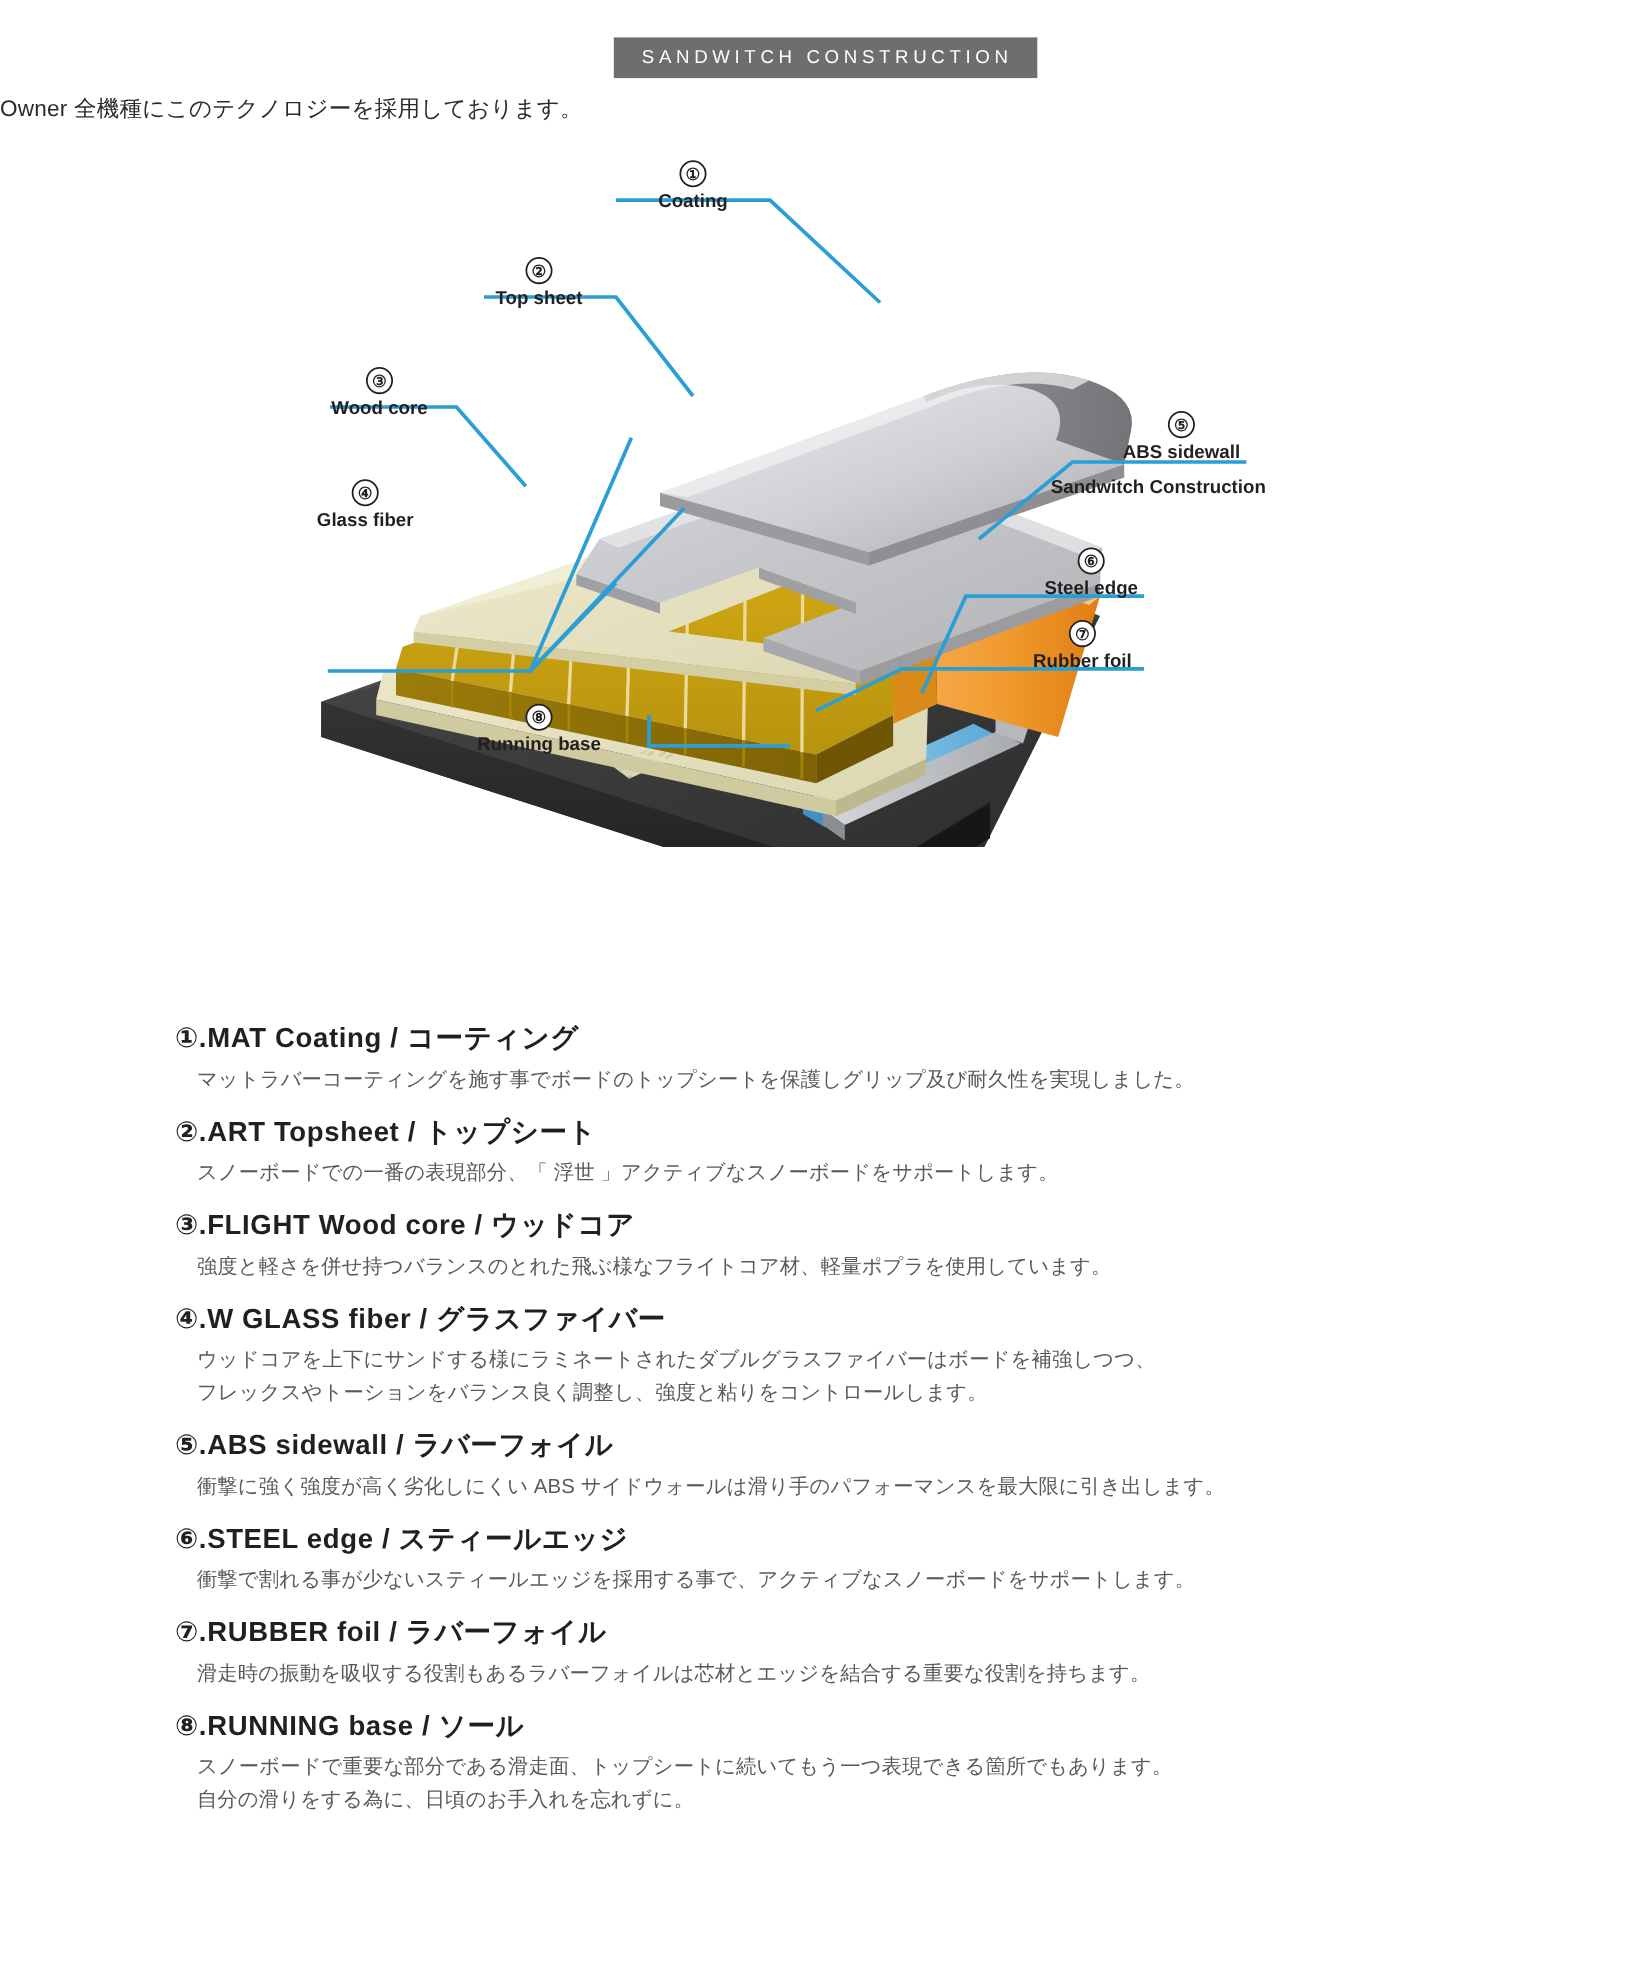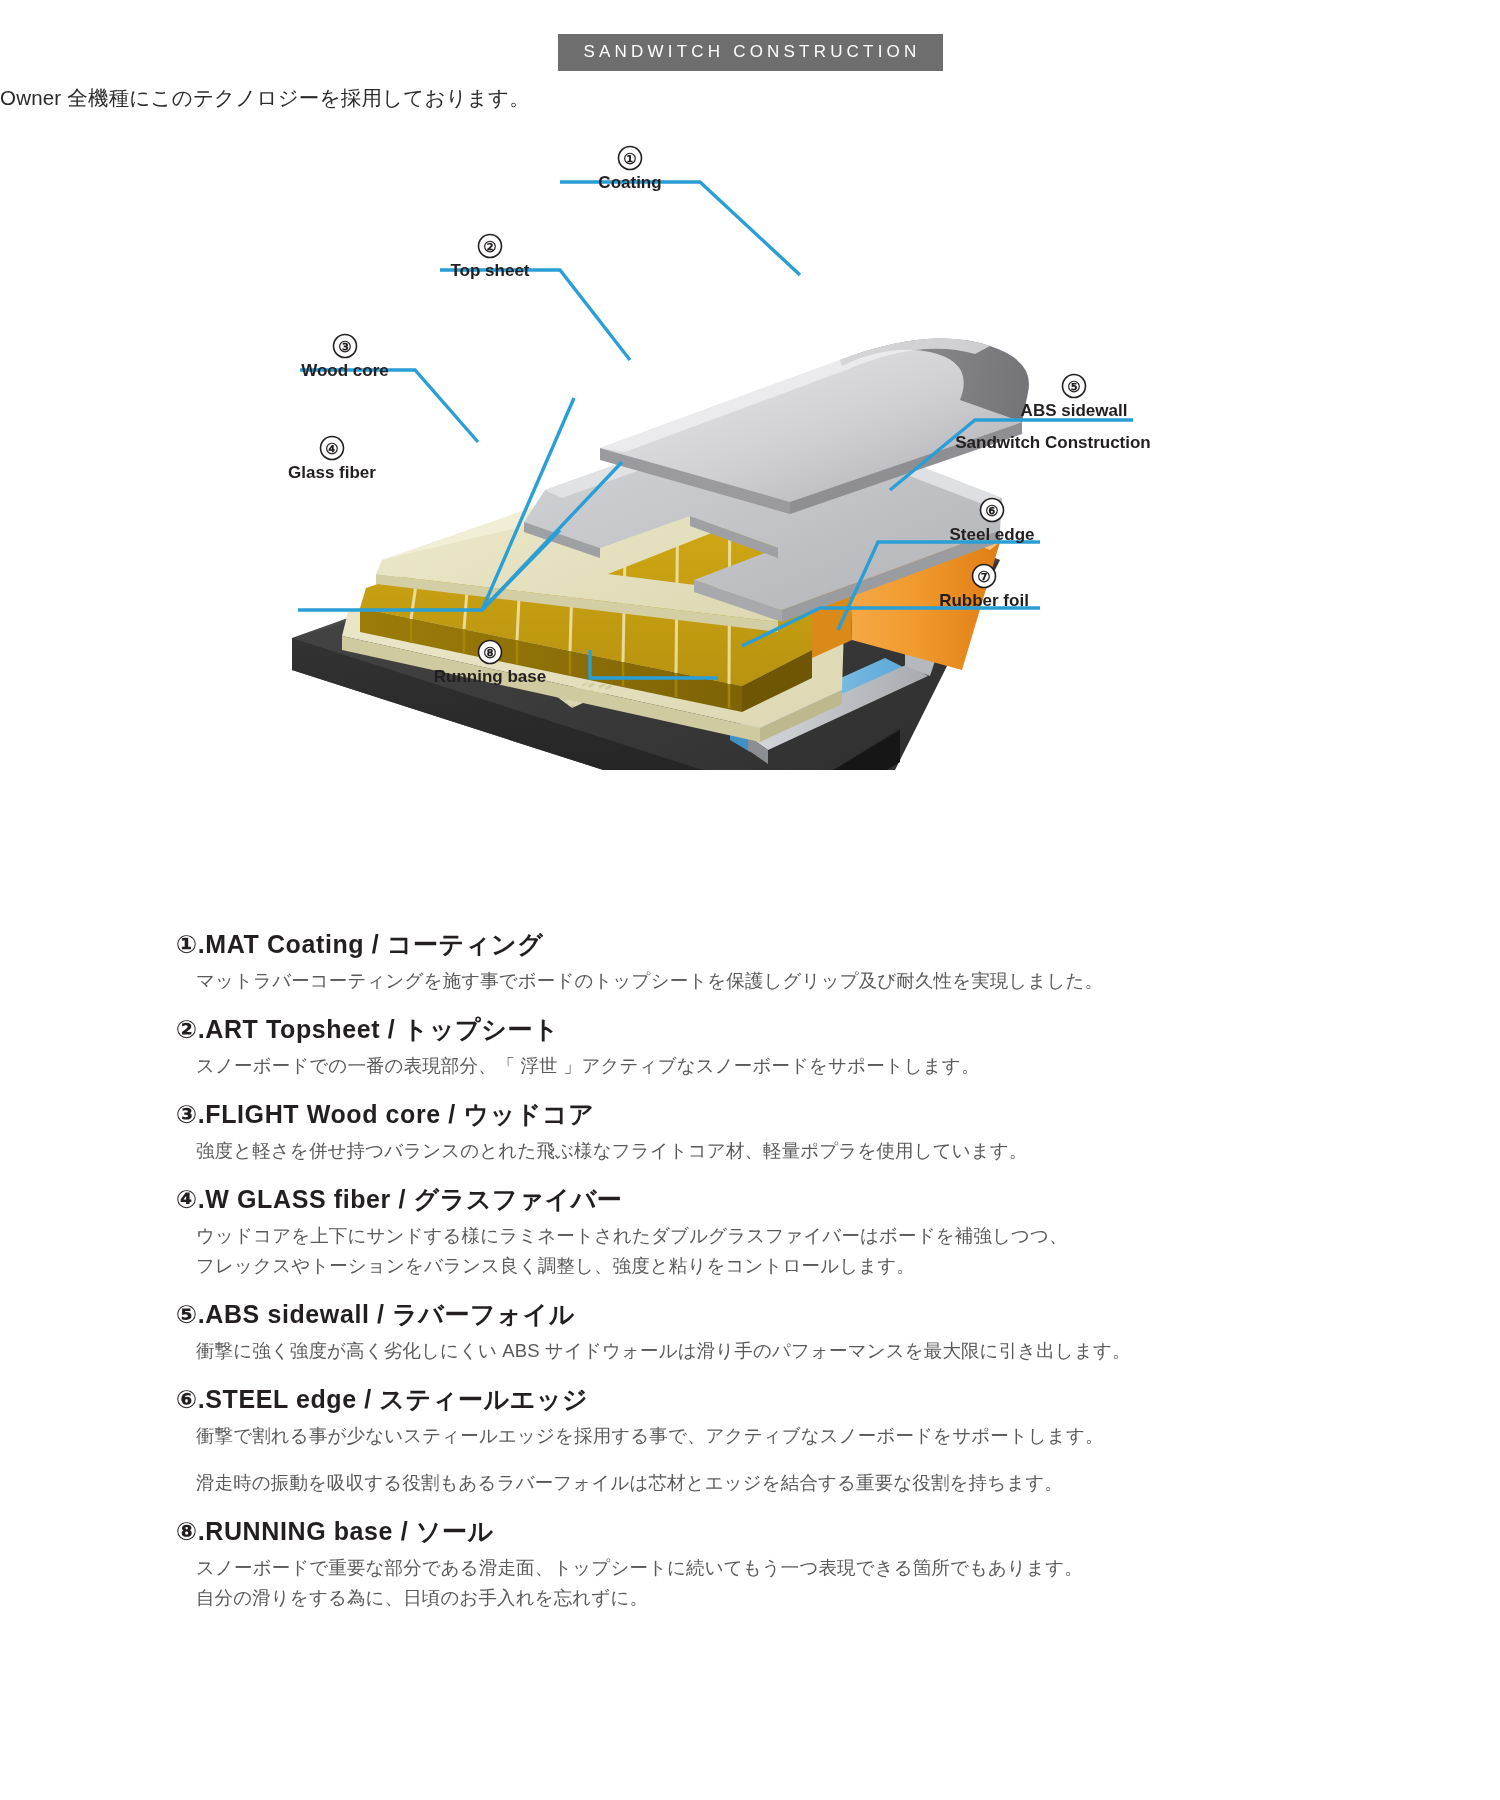--- a/index.html
+++ b/index.html
@@ -41,21 +41,21 @@
   .diagram {
     position: absolute;
     left: 0; top: 130px;
     width: 1500px; height: 640px;
   }
   .diagram svg { display: block; }
 
   
   .list {
     position: absolute;
-    left: 176px; top: 928px;
+    left: 159px; top: 928px;
     width: 1180px;
   }
   .item { margin-bottom: 17px; }
   .item-head {
     font-size: 25px;
     font-weight: bold;
     color: #231f20;
     letter-spacing: 0.6px;
     line-height: 1.28;
     white-space: nowrap;
@@ -317,20 +317,21 @@
     </div>
 
     <div class="item">
       <div class="item-head">⑥.STEEL edge / スティールエッジ</div>
       <div class="item-body">
         <p>衝撃で割れる事が少ないスティールエッジを採用する事で、アクティブなスノーボードをサポートします。</p>
       </div>
     </div>
 
     <div class="item">
+      <div class="item-head">⑦.RUBBER foil / ラバーフォイル</div>
       <div class="item-body">
         <p>滑走時の振動を吸収する役割もあるラバーフォイルは芯材とエッジを結合する重要な役割を持ちます。</p>
       </div>
     </div>
 
     <div class="item">
       <div class="item-head">⑧.RUNNING base / ソール</div>
       <div class="item-body">
         <p>スノーボードで重要な部分である滑走面、トップシートに続いてもう一つ表現できる箇所でもあります。</p>
         <p>自分の滑りをする為に、日頃のお手入れを忘れずに。</p>

